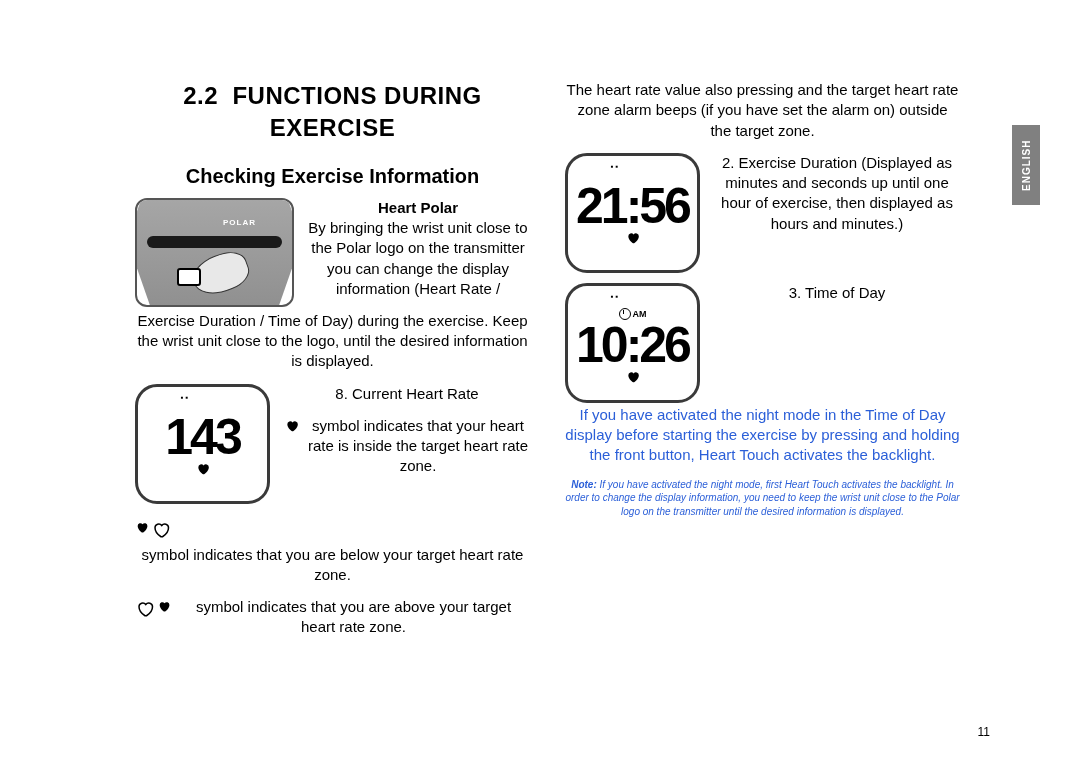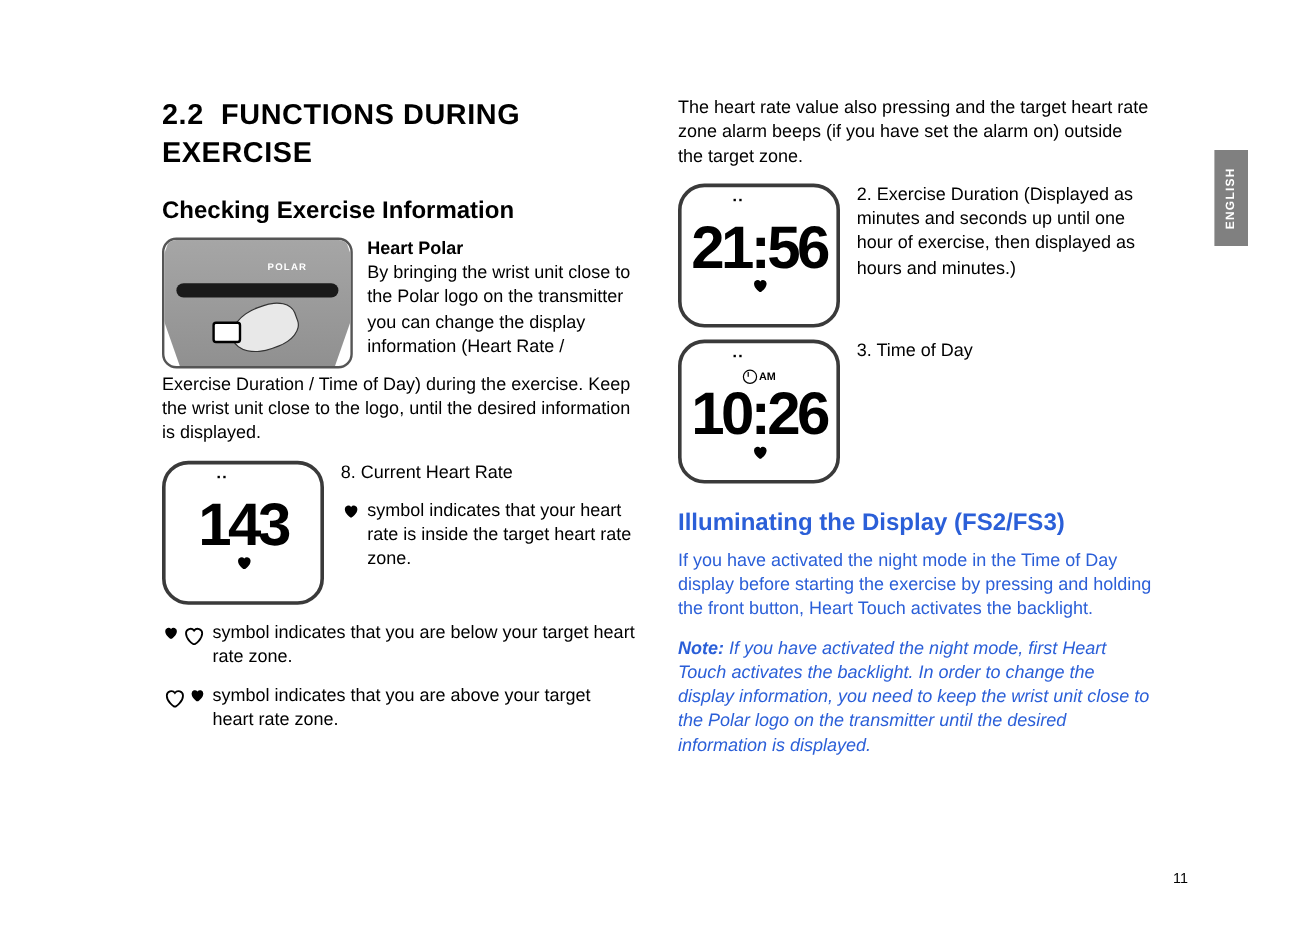--- a/index.html
+++ b/index.html
@@ -29,20 +29,21 @@
     letter-spacing: 1px;
     writing-mode: vertical-rl;
     transform: rotate(180deg);
     display: flex;
     align-items: center;
     justify-content: center;
   }
   .columns {
     display: flex;
     gap: 35px;
+    text-align: center;
   }
   .col {
     flex: 1 1 0;
     min-width: 0;
   }
   h1.sec {
     font-family: "Arial Narrow", Arial, sans-serif;
     font-stretch: condensed;
     font-weight: bold;
     font-size: 24px;
@@ -191,21 +192,21 @@
     margin-top: 3px;
   }
   .r2 {
     display: flex;
     gap: 14px;
     margin-bottom: 2px;
   }
   .r2 .txt { flex: 1; }
   .italic-note {
     font-style: italic;
-    font-size: 15px;
+    font-size: 10px;
     line-height: 1.35;
   }
   .pagenum {
     position: absolute;
     right: 90px;
     bottom: 40px;
     font-size: 12px;
   }
   strong.hdr {
     font-weight: bold;
@@ -258,21 +259,21 @@
             <span class="zone-icons">
               <svg class="heart-sm heart-svg" width="18" height="16" viewBox="0 0 24 24">
                   <path d="M12 21s-8-5-8-12a5 5 0 0 1 9-3 5 5 0 0 1 9 3c0 7-8 12-8 12z" fill="#000"></path>
                 </svg>
             </span>
             <span> symbol indicates that your heart rate is inside the target heart rate zone.</span>
           </p>
         </div>
       </div>
 
-      <p class="zone-line" style="margin-top:14px;">
+      <p class="zone-line" style="margin-top:14px;flex-direction:column;">
         <span class="zone-icons">
           <svg class="heart-svg" width="14" height="13" viewBox="0 0 24 24">
               <path d="M12 21s-8-5-8-12a5 5 0 0 1 9-3 5 5 0 0 1 9 3c0 7-8 12-8 12z" fill="#000"></path>
             </svg>
           <svg class="heart-svg" width="20" height="18" viewBox="0 0 24 24">
               <path d="M12 21s-8-5-8-12a5 5 0 0 1 9-3 5 5 0 0 1 9 3c0 7-8 12-8 12z" fill="none" stroke="#000" stroke-width="2"></path>
             </svg>
         </span>
         <span> symbol indicates that you are below your target heart rate zone.</span>
       </p>
@@ -314,21 +315,20 @@
             <span>AM</span>
           </div>
           <div class="big-num">10:26</div>
           <svg class="heart-sm heart-svg" viewBox="0 0 24 24">
               <path d="M12 21s-8-5-8-12a5 5 0 0 1 9-3 5 5 0 0 1 9 3c0 7-8 12-8 12z" fill="#000"></path>
             </svg>
         </div>
         <div class="txt">3.  Time of Day</div>
       </div>
 
-      <h2 class="sub blue" style="margin-top:20px;">Illuminating the Display (FS2/FS3)</h2>
       <p class="blue">If you have activated the night mode in the Time of Day display before starting the exercise by pressing and holding the front button, Heart Touch activates the backlight.</p>
 
       <p class="italic-note blue">
         <strong>Note:</strong><span> If you have activated the night mode, first Heart Touch activates the backlight. In order to change the display information, you need to keep the wrist unit close to the Polar logo on the transmitter until the desired information is displayed.</span>
       </p>
 
     </div>
   </div>
 
   <div class="pagenum">11</div>

